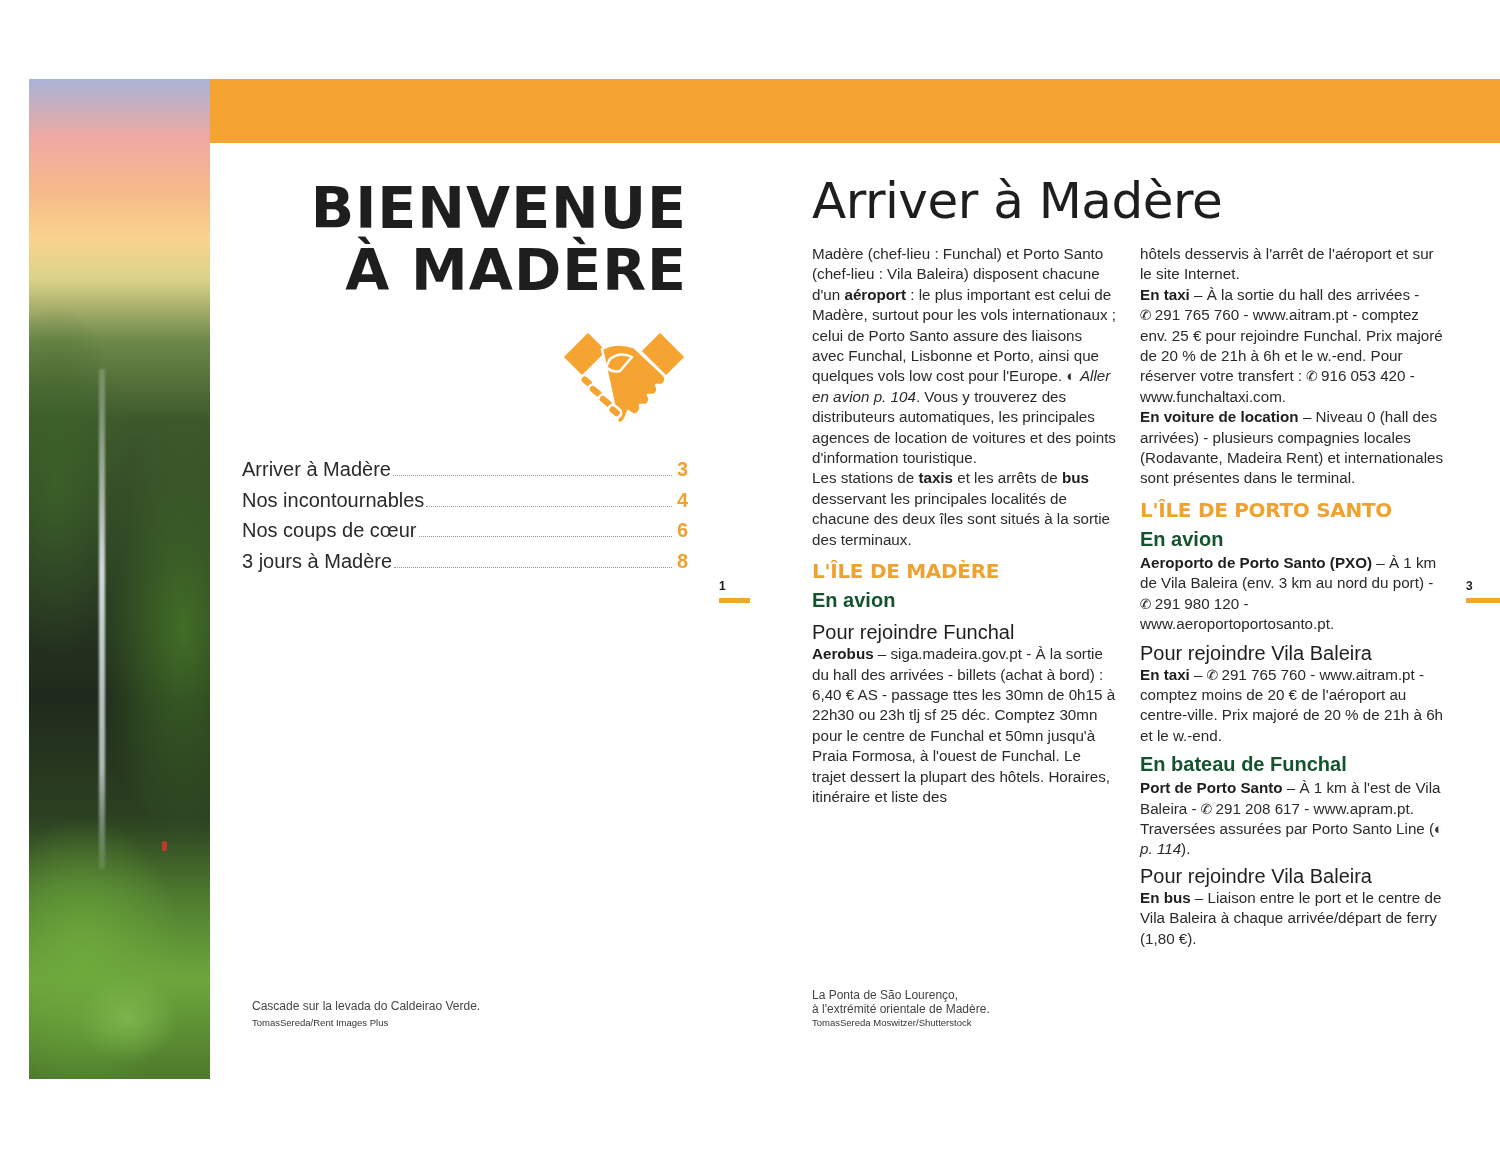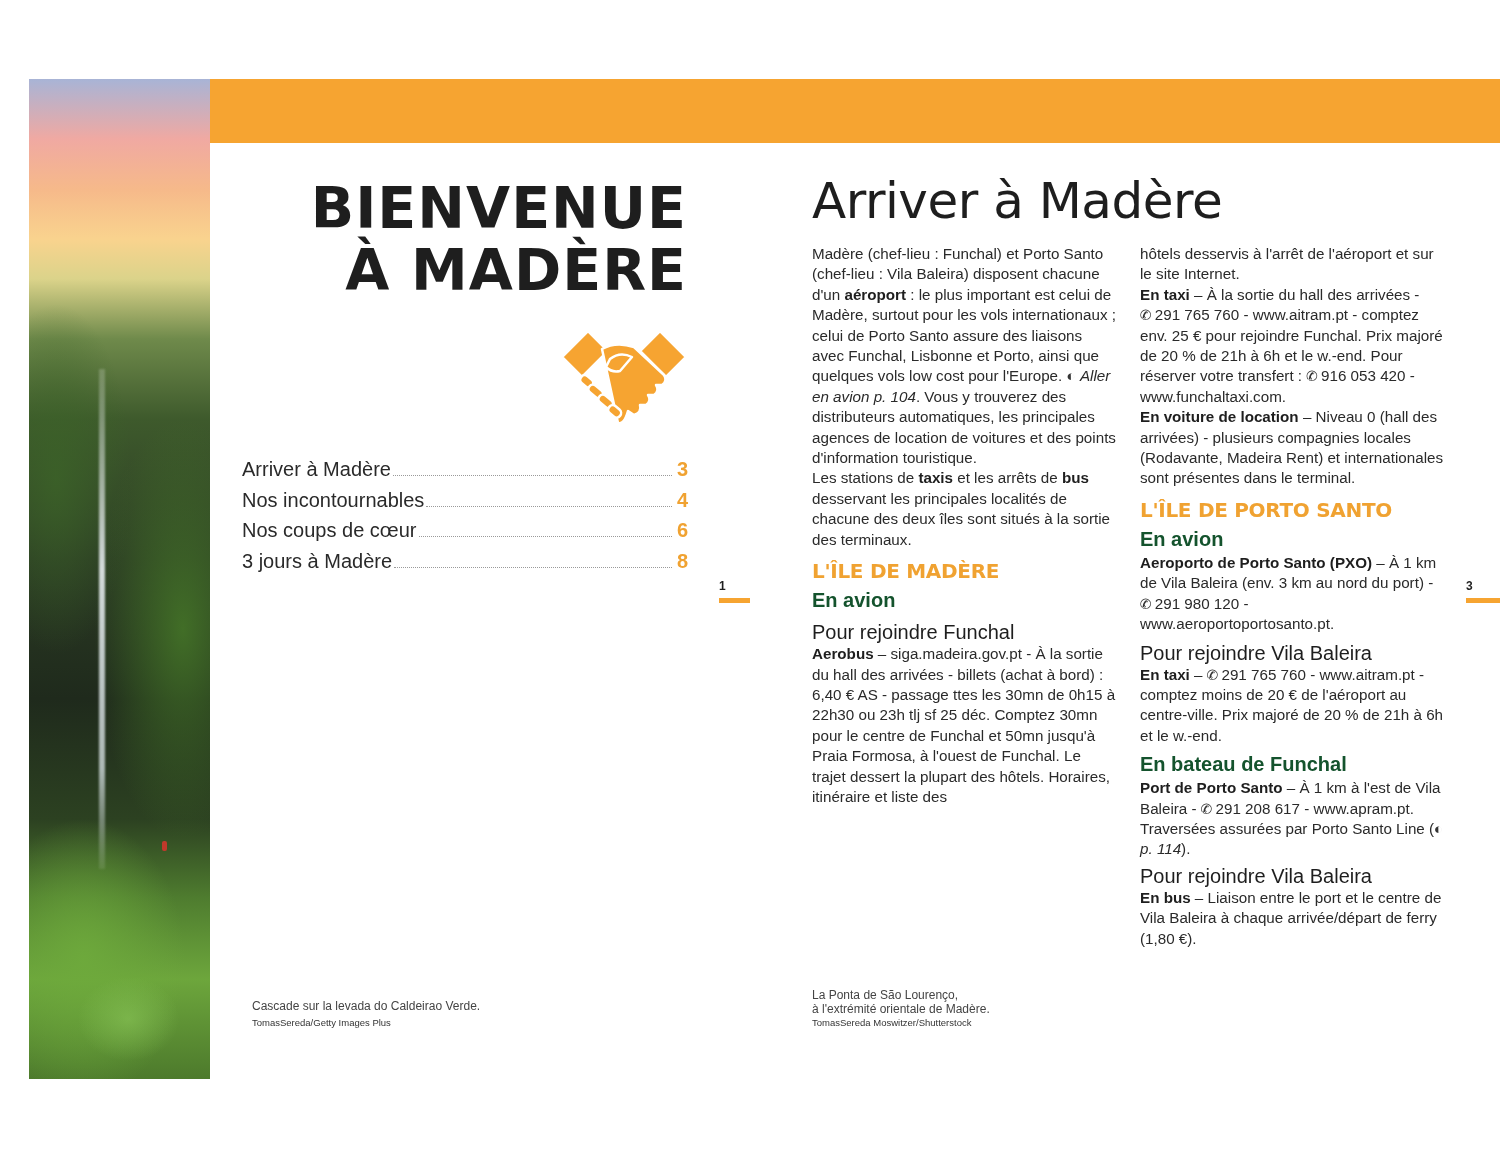--- a/index.html
+++ b/index.html
@@ -97,21 +97,21 @@
     <span class="dots"></span>
     <span class="page">8</span>
   </div>
 </div>
 
 <div class="folio" style="left:719px; top:579px;">1</div>
 <div class="folio-bar" style="left:719px; top:598px; width:31px;"></div>
 
 <div class="caption" style="left:252px; top:999px;">
   <div>Cascade sur la levada do Caldeirao Verde.</div>
-  <div class="credit" style="margin-top:3px;">TomasSereda/Getty Images Plus</div>
+  <div class="credit" style="margin-top:3px;">TomasSereda/Rent Images Plus</div>
 </div>
 
 <div class="h1">Arriver à Madère</div>
 
 <div class="col" style="left:812px; top:244px; width:305px;">
   <p><span>Madère (chef-lieu : Funchal) et Porto Santo (chef-lieu : Vila Baleira) disposent chacune d'un </span><b>aéroport</b><span> : le plus important est celui de Madère, surtout pour les vols internationaux ; celui de Porto Santo assure des liaisons avec Funchal, Lisbonne et Porto, ainsi que quelques vols low cost pour l'Europe. </span><span class="eye">◐</span> <i>Aller en avion p. 104</i><span>. Vous y trouverez des distributeurs automatiques, les principales agences de location de voitures et des points d'information touristique.</span></p>
   <p><span>Les stations de </span><b>taxis</b><span> et les arrêts de </span><b>bus</b><span> desservant les principales localités de chacune des deux îles sont situés à la sortie des terminaux.</span></p>
   <div class="sect">L'ÎLE DE MADÈRE</div>
   <div class="sub">En avion</div>
   <div class="h3">Pour rejoindre Funchal</div>

